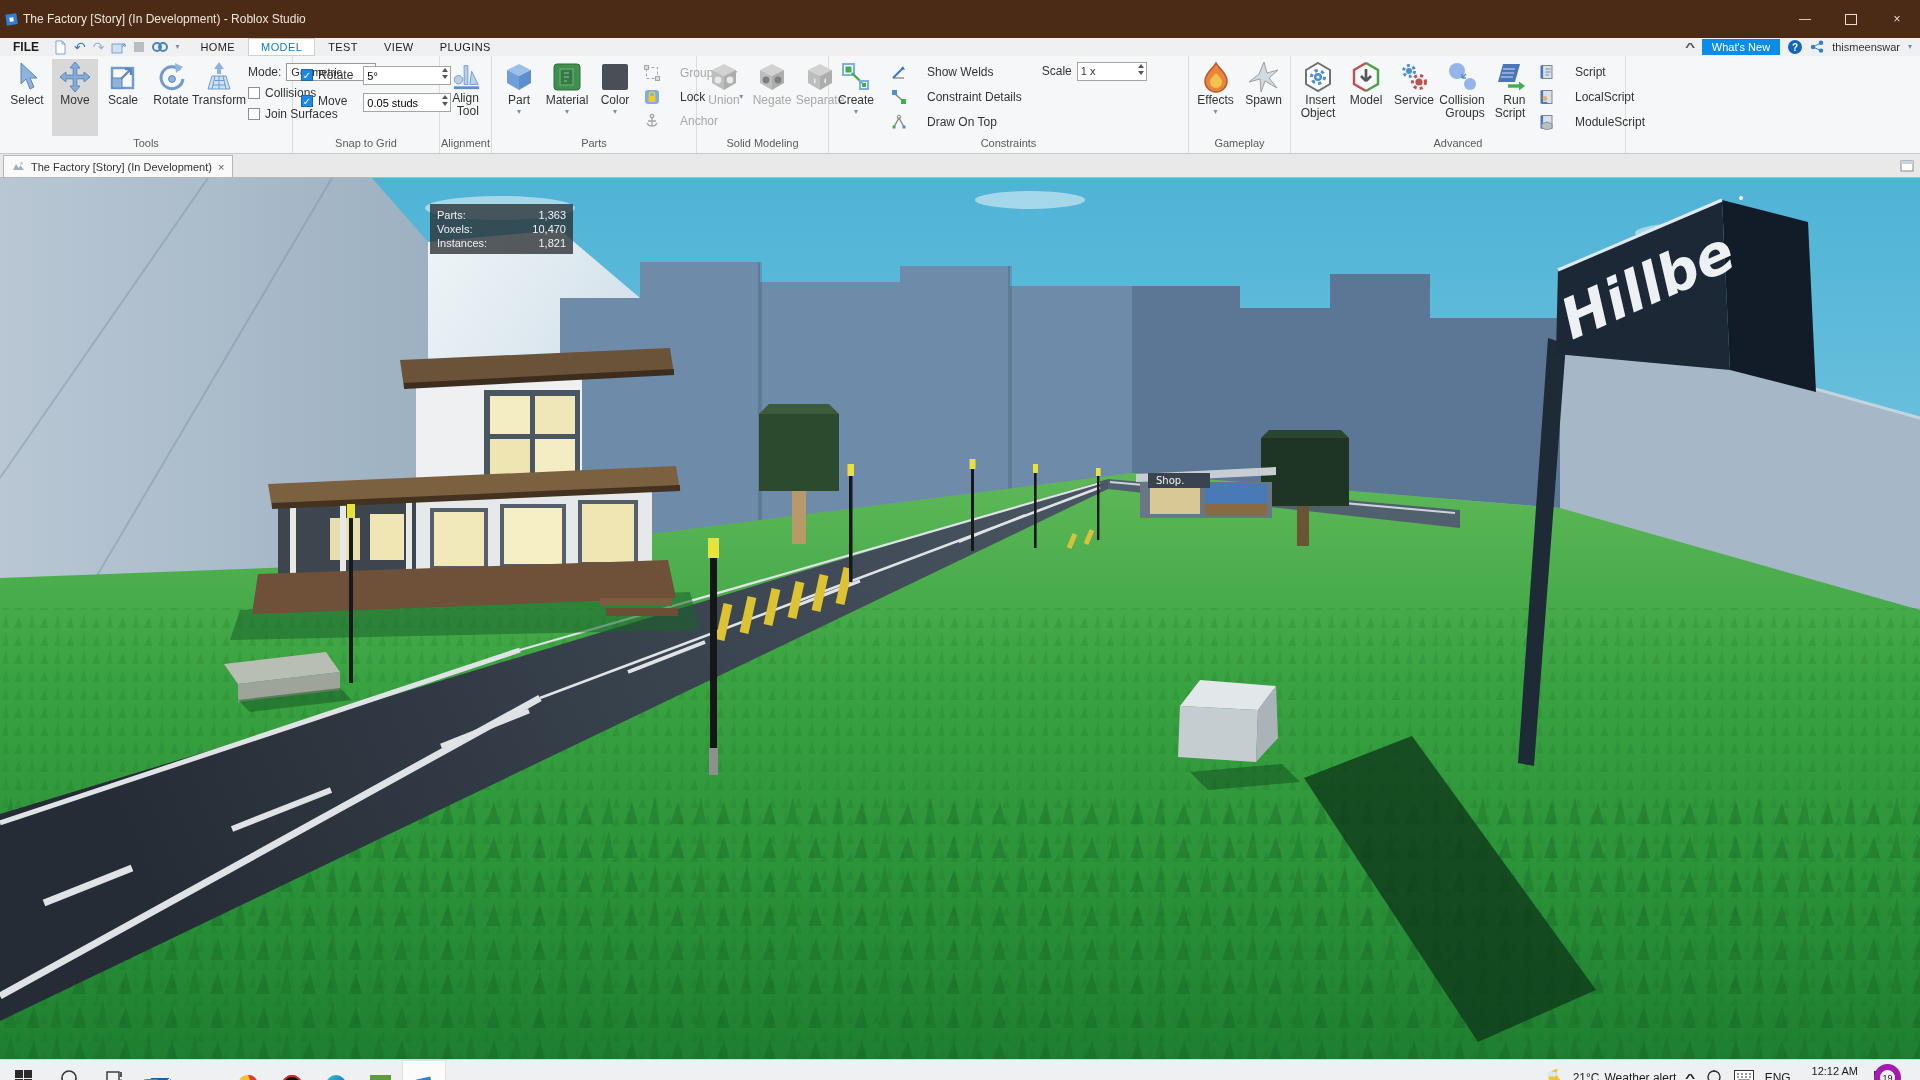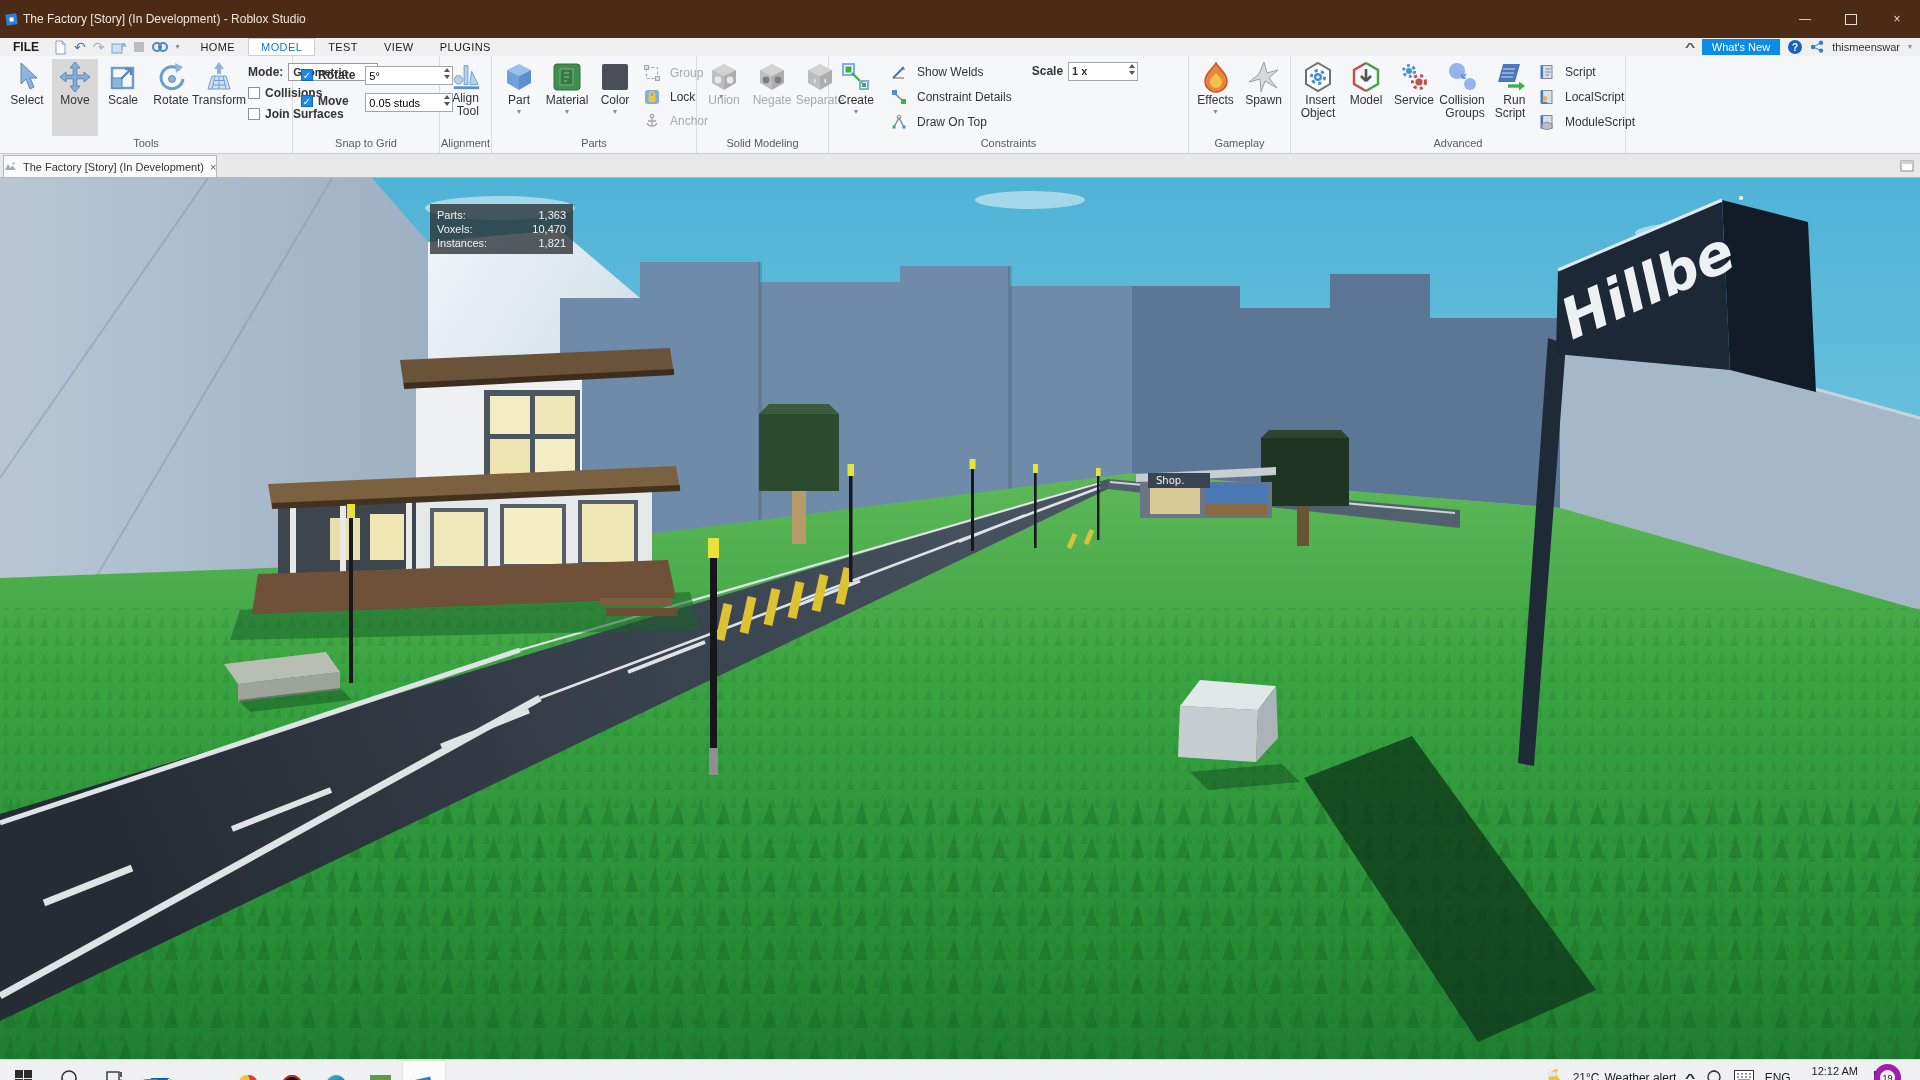--- a/index.html
+++ b/index.html
@@ -29,34 +29,34 @@
   .rsec{border-right:1px solid #dcdcdc;display:flex;flex-direction:column;box-sizing:border-box;flex:none;}
   .rbody{flex:1;display:flex;align-items:stretch;padding:3px 4px 0;gap:2px;}
   .rlab{height:17px;font-size:11px;color:#5a5a5a;text-align:center;line-height:14px;position:relative;}
   .bigbtn{display:flex;flex-direction:column;align-items:center;justify-content:flex-start;padding:2px 4px 0;font-size:12px;color:#333;min-width:38px;gap:1px;}
   .bigbtn .blab{text-align:right;line-height:13px;white-space:pre-line;}
   .bigbtn.pressed{background:#d8d8d8;}
   .bigbtn.dis{color:#a8a8a8;}
   .icon32 svg{width:32px;height:32px;display:block;}
   .icon28 svg{width:30px;height:30px;display:block;}
   .col{display:flex;flex-direction:column;justify-content:flex-start;gap:3px;padding:2px 4px;}
-  .rrow{display:flex;align-items:center;gap:5px;font-size:12px;color:#333;height:18px;font-weight:bold;}
+  .rrow{display:flex;align-items:center;gap:5px;font-size:12px;color:#333;height:18px;}
   .cb{width:12px;height:12px;border:1px solid #8f8f8f;background:#fff;box-sizing:border-box;}
   .cb.on{background:#1e88e5;border-color:#1667b5;color:#fff;font-size:10px;line-height:11px;text-align:center;}
   .dd{width:90px;height:18px;border:1px solid #9a9a9a;background:#fff;font-size:11px;display:flex;align-items:center;padding:0 4px;box-sizing:border-box;justify-content:space-between;}
   .spin{width:88px;height:19px;border:1px solid #a5a5a5;background:#fff;font-size:11px;display:flex;align-items:center;padding:0 3px;box-sizing:border-box;position:relative;}
   .spin .arrows{position:absolute;right:2px;top:1px;display:flex;flex-direction:column;gap:3px;}
   .tri-u{width:0;height:0;border-left:3px solid transparent;border-right:3px solid transparent;border-bottom:4px solid #555;}
   .tri-d{width:0;height:0;border-left:3px solid transparent;border-right:3px solid transparent;border-top:4px solid #555;}
-  .srow{display:flex;align-items:center;gap:10px;font-size:12px;color:#333;height:20px;}
+  .srow{display:flex;align-items:center;gap:20px;font-size:12px;color:#333;height:20px;}
   .srow .si{width:16px;height:16px;display:inline-flex;}
   .srow.dis{color:#a8a8a8;}
   
   .tabbar{height:24px;background:#e9e9e9;border-bottom:1px solid #b7b7b7;display:flex;align-items:flex-end;box-sizing:border-box;padding-top:2px;}
-  .dtab{height:21px;background:#fafafa;border:1px solid #b7b7b7;border-bottom:none;display:flex;align-items:center;gap:6px;padding:0 0;font-size:11px;color:#333;margin-left:3px;}
+  .dtab{height:21px;background:#fafafa;border:1px solid #b7b7b7;border-bottom:none;display:flex;align-items:center;gap:6px;padding:0 8px;font-size:11px;color:#333;margin-left:3px;}
   .dtab .x{color:#555;font-size:11px;}
   .tabbar-right{margin-left:auto;margin-right:6px;display:flex;align-items:center;height:100%;}
   
   .viewport{position:relative;width:1920px;height:881px;background:#56b9d5;}
   .stats{position:absolute;left:430px;top:26px;width:143px;background:rgba(42,47,51,.78);color:#f0f0f0;font-size:11px;padding:4px 7px;box-sizing:border-box;}
   .stats .srw{display:flex;justify-content:space-between;line-height:14px;}
   
   .taskbar{height:37px;background:#eef0f1;border-top:1px solid #d9d9d9;display:flex;align-items:stretch;box-sizing:border-box;font-size:12px;color:#1a1a1a;}
   .tcell{width:46px;display:flex;align-items:center;justify-content:center;position:relative;}
   .searchbox{width:400px;margin:3px 0;background:#fff;border:1px solid #8a8a8a;display:flex;align-items:center;gap:8px;padding:0 10px;box-sizing:border-box;}

